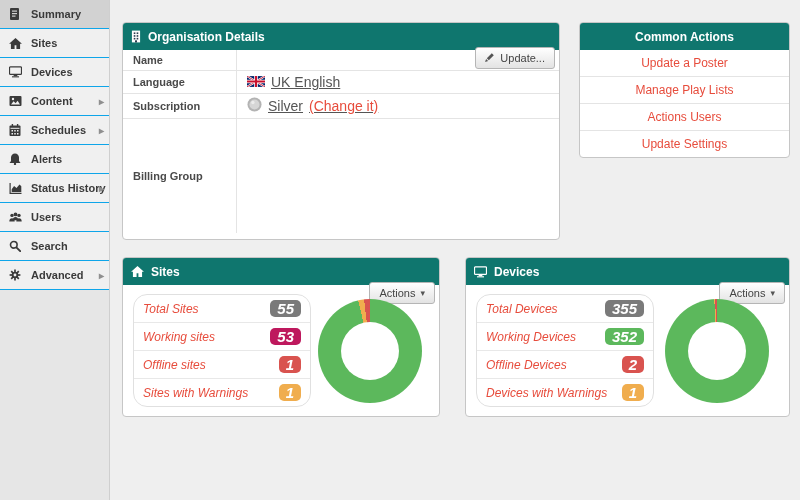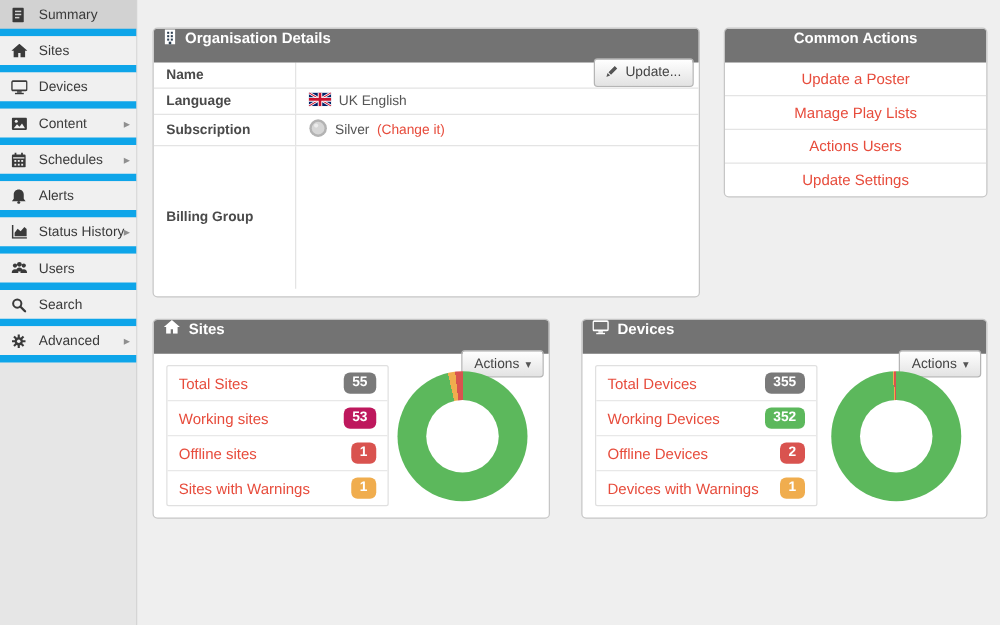--- a/index.html
+++ b/index.html
@@ -8,41 +8,41 @@
     width:800px; height:500px; overflow:hidden;
     font-family:"Liberation Sans", sans-serif;
     background:#ffffff;
   }
   .app { display:flex; width:800px; height:500px; }
 
   
   .sidebar { width:110px; flex:0 0 110px; background:#e6e6e6; border-right:1px solid #cfcfcf; }
   .side-item {
     display:flex; align-items:center; height:29px; padding:0 6px 0 9px;
-    background:#f0f0f0; border-bottom:6px solid #0ea5e9;
-    font-size:11px; font-weight:normal; color:#3a3a3a; cursor:pointer; position:relative;
+    background:#f0f0f0; border-bottom:1px solid #0ea5e9;
+    font-size:11px; font-weight:bold; color:#3a3a3a; cursor:pointer; position:relative;
   }
   .side-item.active { background:#d2d2d2; }
   .sicon { width:15px; flex:0 0 15px; margin-right:7px; display:flex; align-items:center; }
   .slabel { white-space:nowrap; }
   .chev { position:absolute; right:5px; top:50%; transform:translateY(-50%); color:#8f8f8f; font-size:10px; }
 
   
   .content { flex:1; background:#efefef; overflow:hidden; }
   .title-bar { background:#fbfbfb; border-bottom:1px solid #dcdcdc; padding:9px 10px 9px 12px; }
   .page-title { font-size:18px; font-weight:400; color:#4d4d4d; margin:0; }
 
   .panels { padding:22px 10px 0 12px; }
   .row { display:flex; align-items:flex-start; }
   .row1 { gap:19px; }
   .row2 { gap:25px; margin-top:17px; }
 
   .panel { background:#fff; border:1px solid #c6c6c6; border-radius:4px; overflow:hidden; }
   .panel-header {
-    background:#737373; color:#fff; height:27px; display:flex; align-items:flex-start;
+    background:#0f766e; color:#fff; height:27px; display:flex; align-items:center;
     padding:0 8px; font-size:12px; font-weight:bold; position:relative;
   }
   .panel-header .hicon { display:flex; margin-right:7px; }
   .panel-header.centered { justify-content:center; }
 
   .btn {
     position:absolute; right:4px; top:50%; transform:translateY(-50%);
     background:linear-gradient(#ffffff,#e3e3e3); border:1px solid #b5b5b5; border-radius:3px;
     color:#444; font-size:11px; font-weight:normal; padding:4px 9px; cursor:pointer;
     display:flex; align-items:center; gap:5px; font-family:inherit;margin-top:21px;
@@ -50,43 +50,43 @@
   .caret { font-size:9px; color:#555; }
 
   
   .details-panel { width:440px; }
   .drow { display:flex; border-bottom:1px solid #e4e4e4; min-height:21px; align-items:stretch; }
   .drow:last-child { border-bottom:none;flex-direction:column; }
   .dlabel {
     width:114px; flex:0 0 114px; padding:4px 10px; font-size:11px; font-weight:bold; color:#4a4a4a;
     border-right:1px solid #e4e4e4; display:flex; align-items:center;
   }
-  .dvalue { padding:3px 10px; font-size:11px; color:#555; display:flex; align-items:center; gap:6px; }
+  .dvalue { padding:3px 10px; font-size:14px; color:#555; display:flex; align-items:center; gap:6px;text-decoration:underline; }
   .red-link { color:#e74c3c; cursor:pointer; text-decoration:none; }
 
   
   .actions-panel { width:212px; }
   .action-row {
     text-align:center; padding:6px 4px; font-size:12px; color:#e74c3c;
     border-bottom:1px solid #e4e4e4; cursor:pointer;
   }
   .action-row:last-child { border-bottom:none; }
 
   
   .sites-panel { width:319px; }
   .devices-panel { width:326px; }
   .stats-body { display:flex; align-items:center; padding:8px 10px; height:131px; }
-  .stat-list { width:178px; flex:0 0 178px; border:1px solid #e0e0e0; border-radius:2px; background:#fff; }
+  .stat-list { width:178px; flex:0 0 178px; border:1px solid #e0e0e0; border-radius:14px; background:#fff;font-style:italic; }
   .stat-row {
     display:flex; justify-content:space-between; align-items:center;
     padding:5px 9px; border-bottom:1px solid #e8e8e8; font-size:12px; color:#e74c3c; cursor:pointer;
   }
   .stat-row:last-child { border-bottom:none; }
   .badge {
-    color:#fff; font-size:11px; font-weight:bold; line-height:13px;
+    color:#fff; font-size:15px; font-weight:bold; line-height:13px;
     padding:2px 7px; border-radius:5px; min-width:12px; text-align:center;
   }
   .donut-wrap { flex:1; display:flex; justify-content:center; align-items:center; }
   .donut { width:104px; height:104px; border-radius:50%; position:relative; }
   .donut::after { content:""; position:absolute; inset:23px; background:#fff; border-radius:50%; }
 </style>
 </head>
 <body>
 
 <div class="app">

